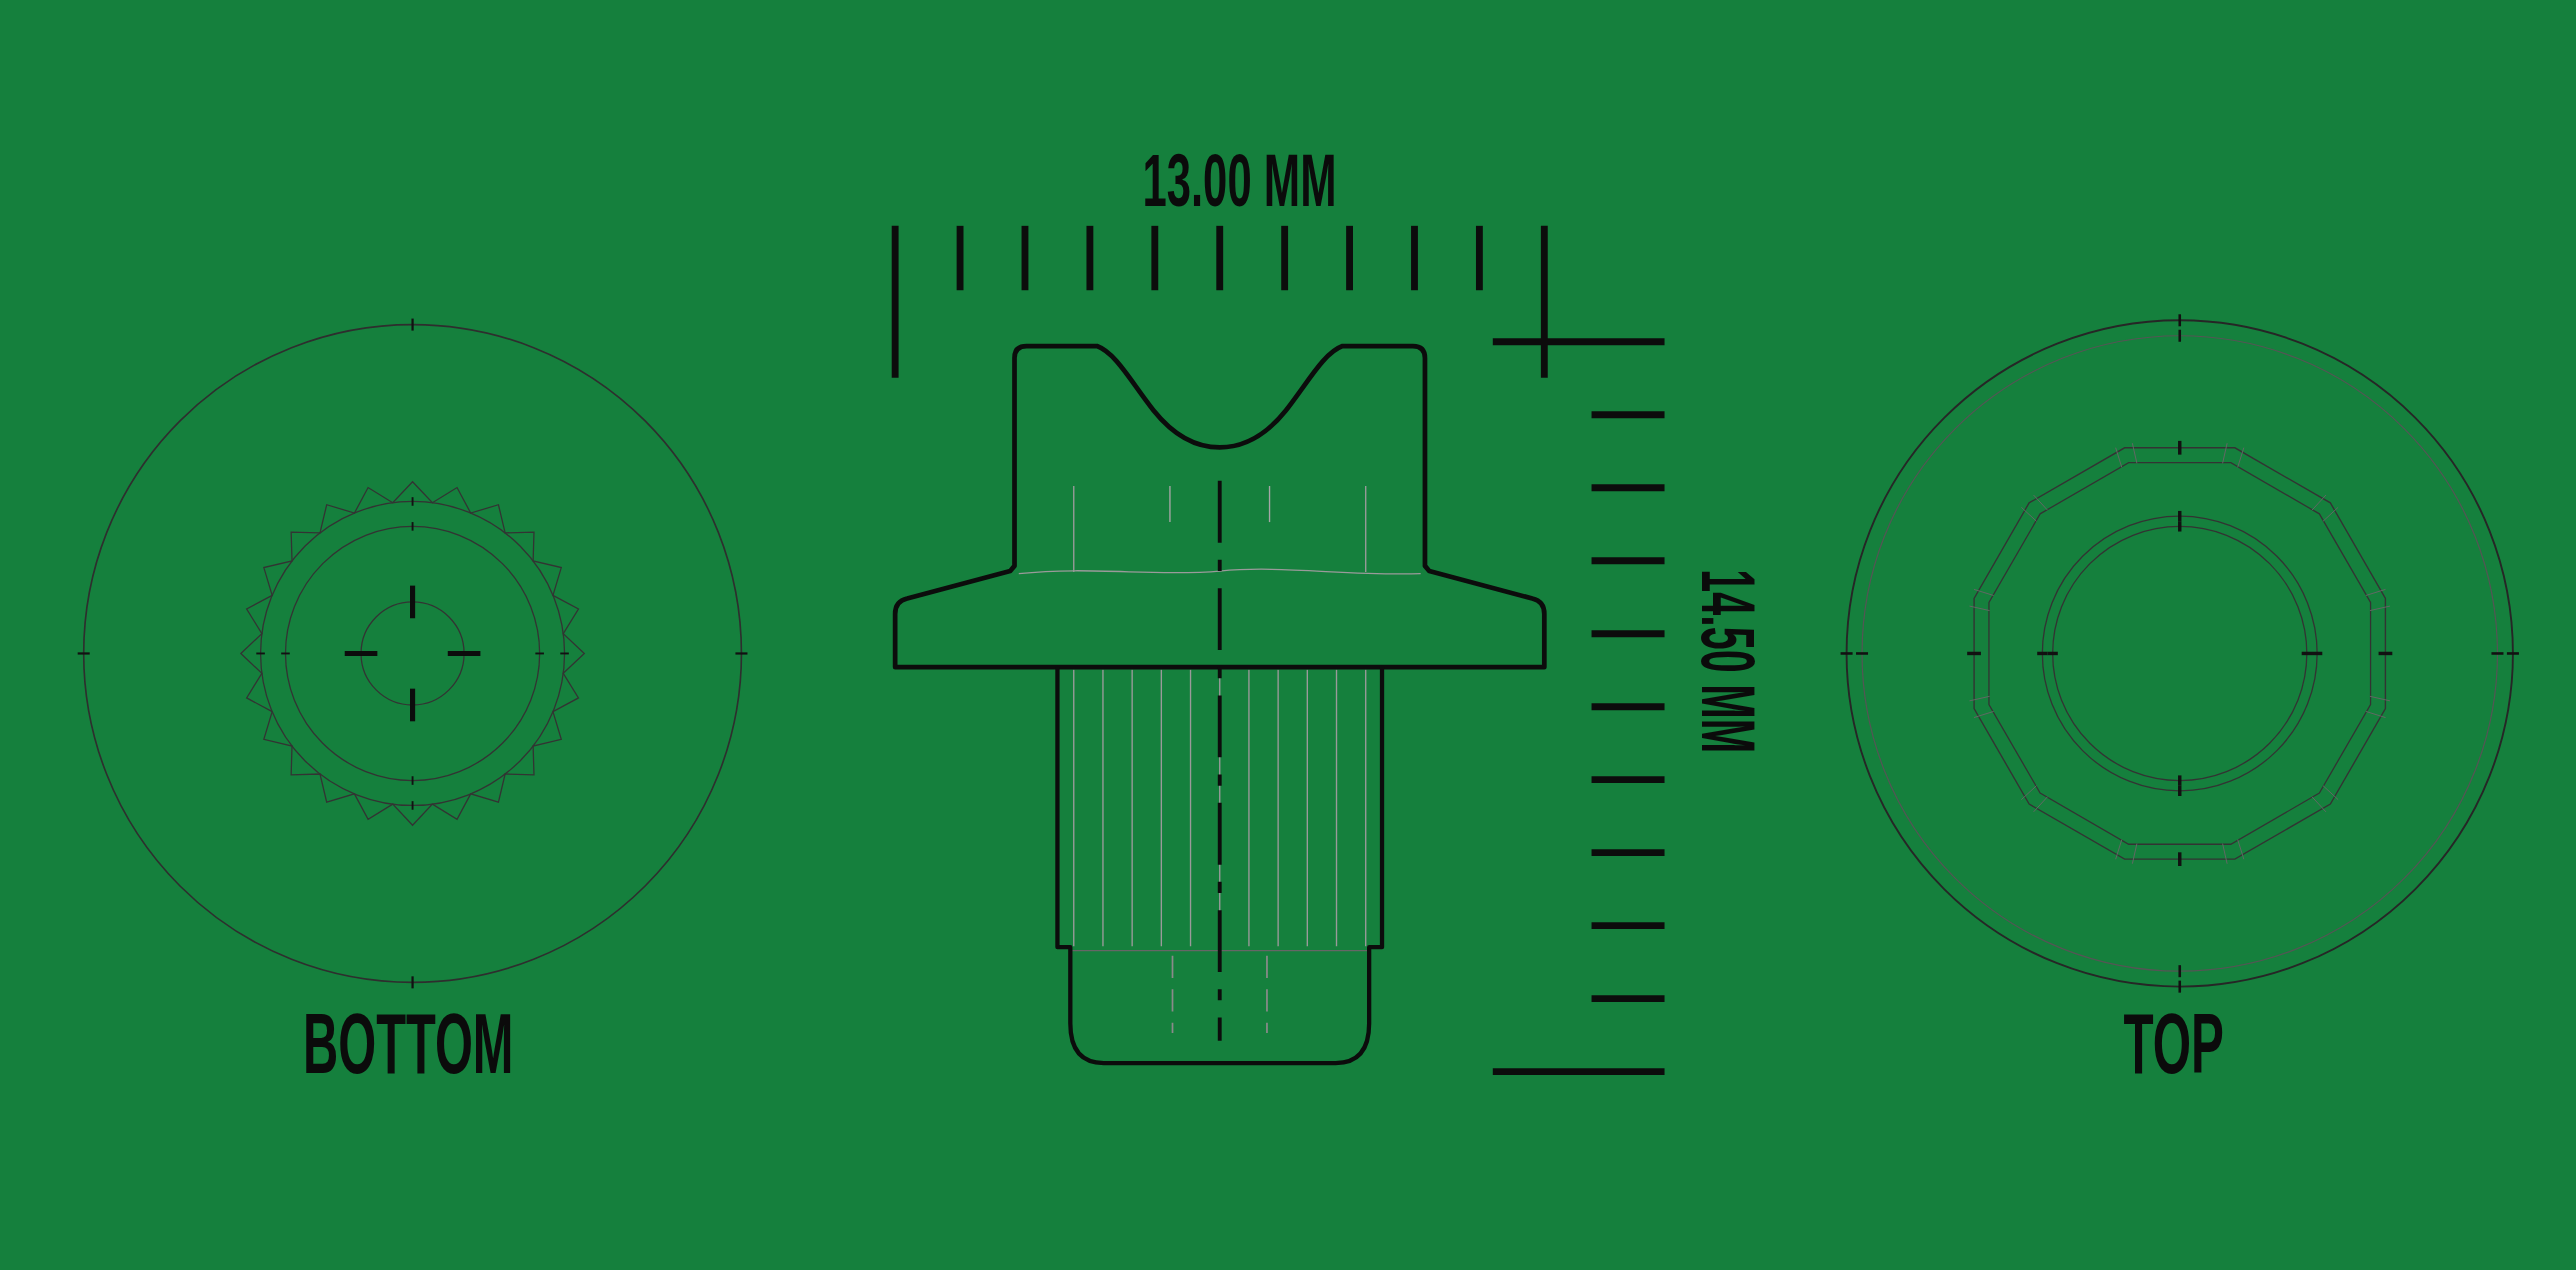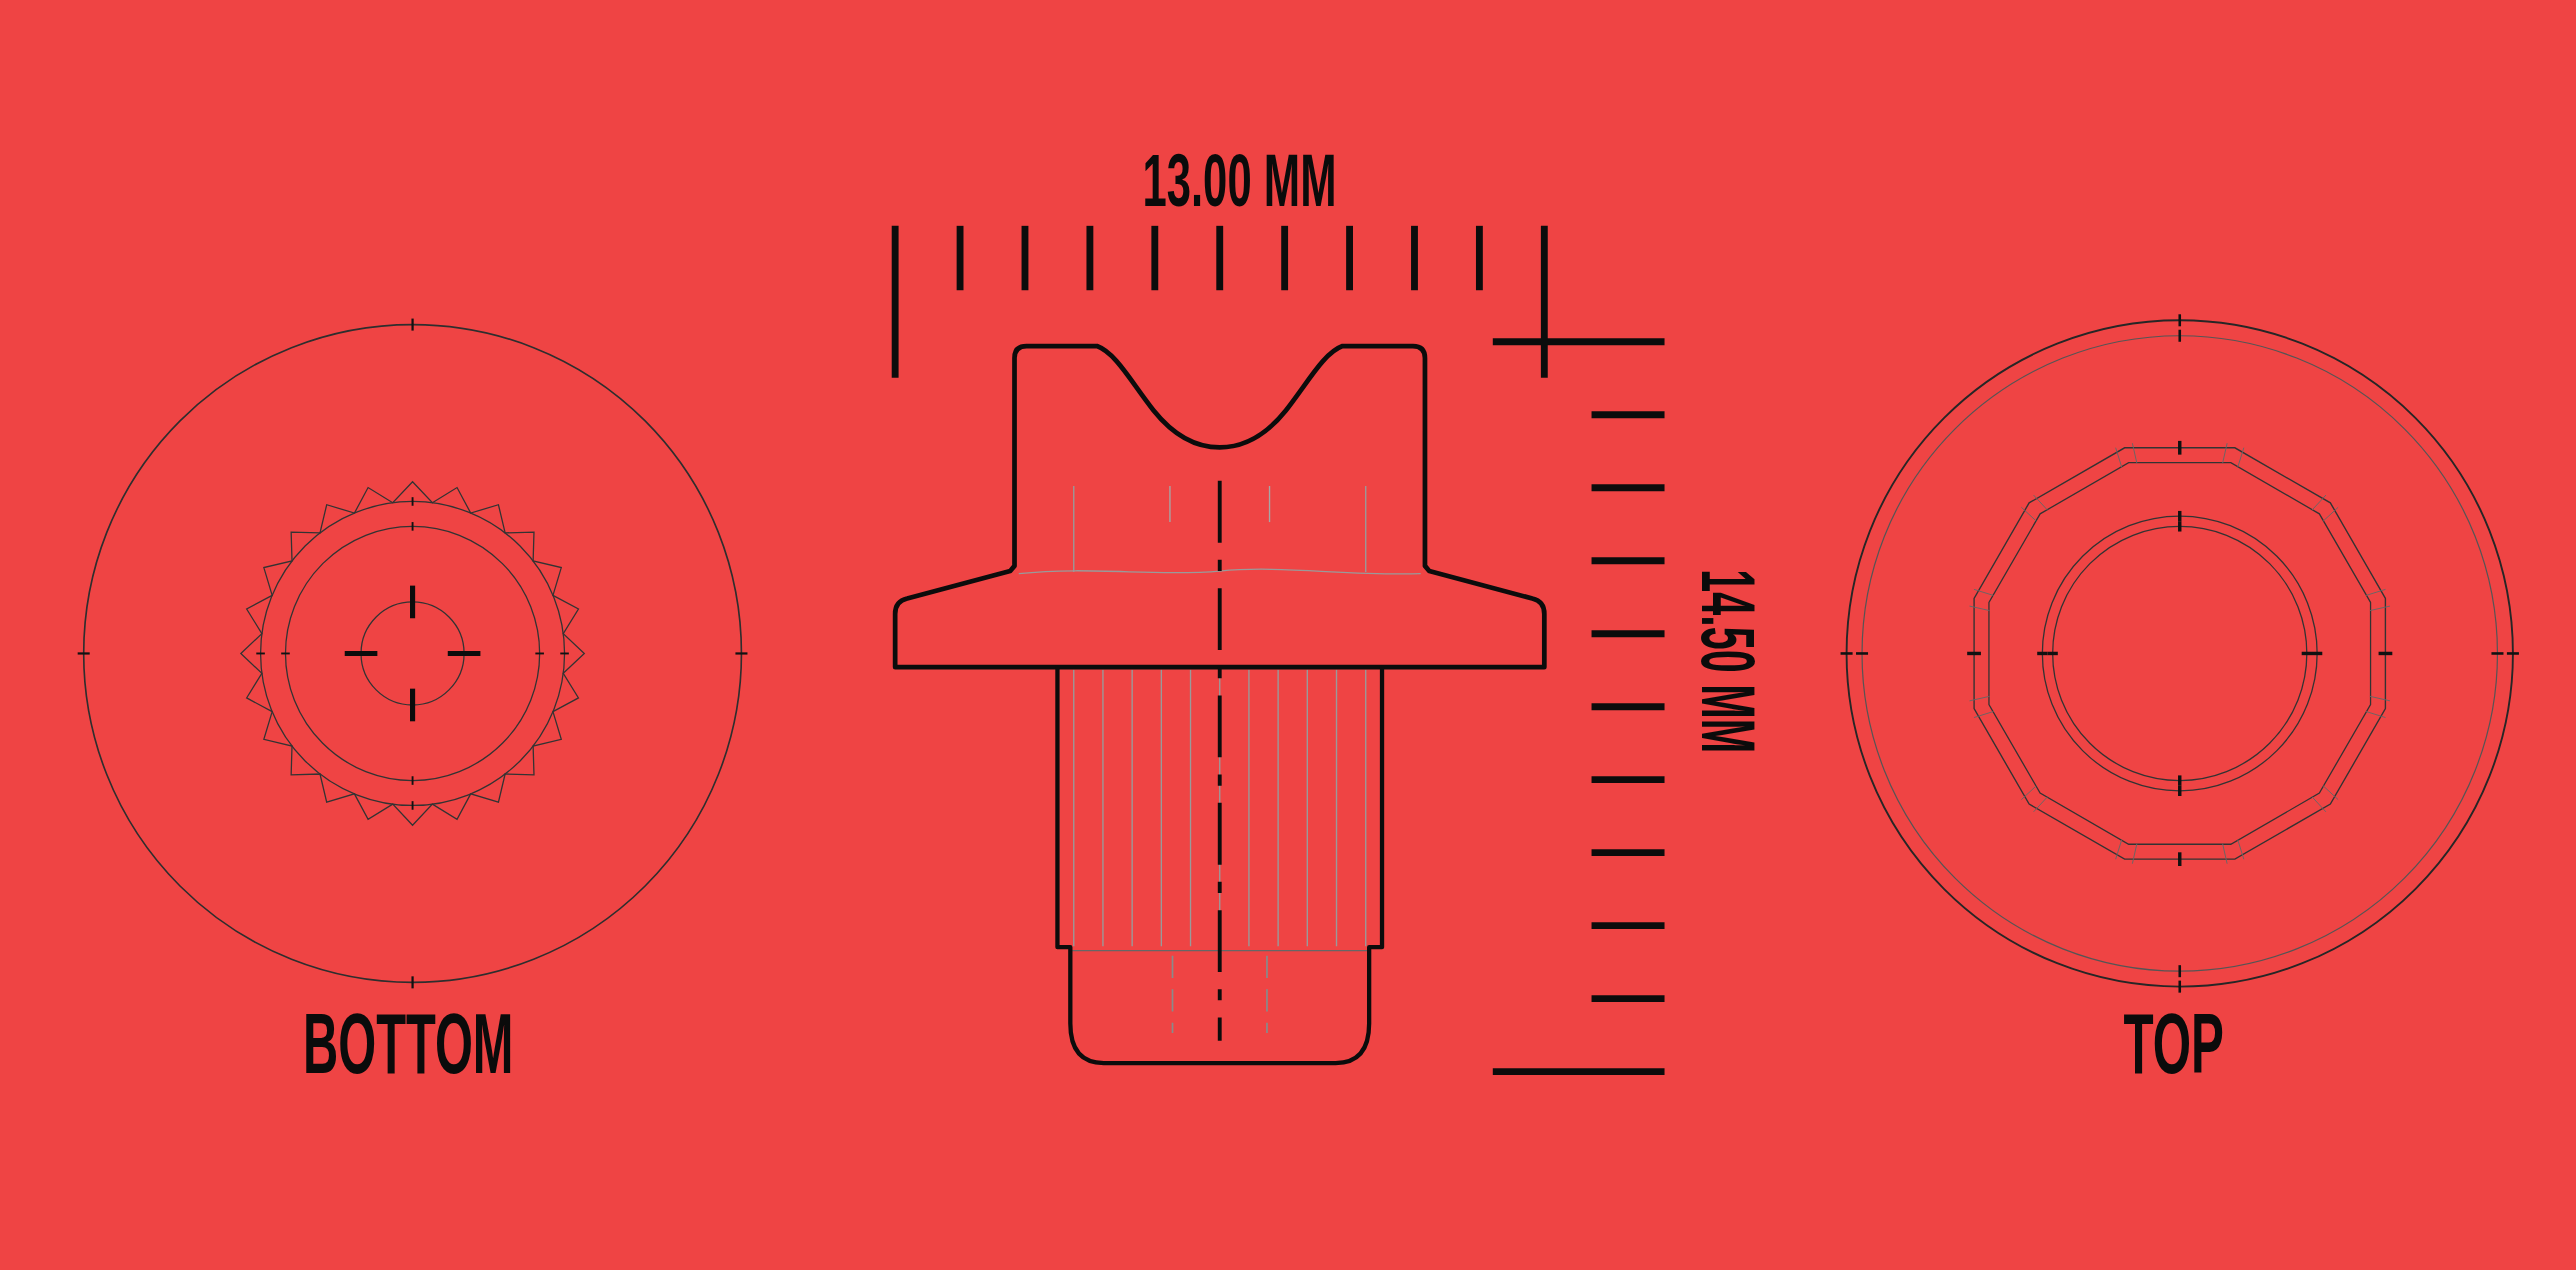--- a/index.html
+++ b/index.html
@@ -1,20 +1,20 @@
 <!DOCTYPE html>
 <html style="font-size:13.7px"><head>
 <meta charset="utf-8">
 <style>
   html, body { margin: 0; padding: 0; background: #ffffff; }
   .canvas {
     position: relative;
     width: 2576px;
     height: 1270px;
-    background: #ef4444;
+    background: #15803d;
     overflow: hidden;
   }
   svg { display: block; }
   text {
     font-family: "Liberation Sans", sans-serif;
     font-weight: 700;
     fill: #0b0b0b;
   }
   .view-label { font-size: 100px; }
   .dim-label  { font-size: 86px; }

